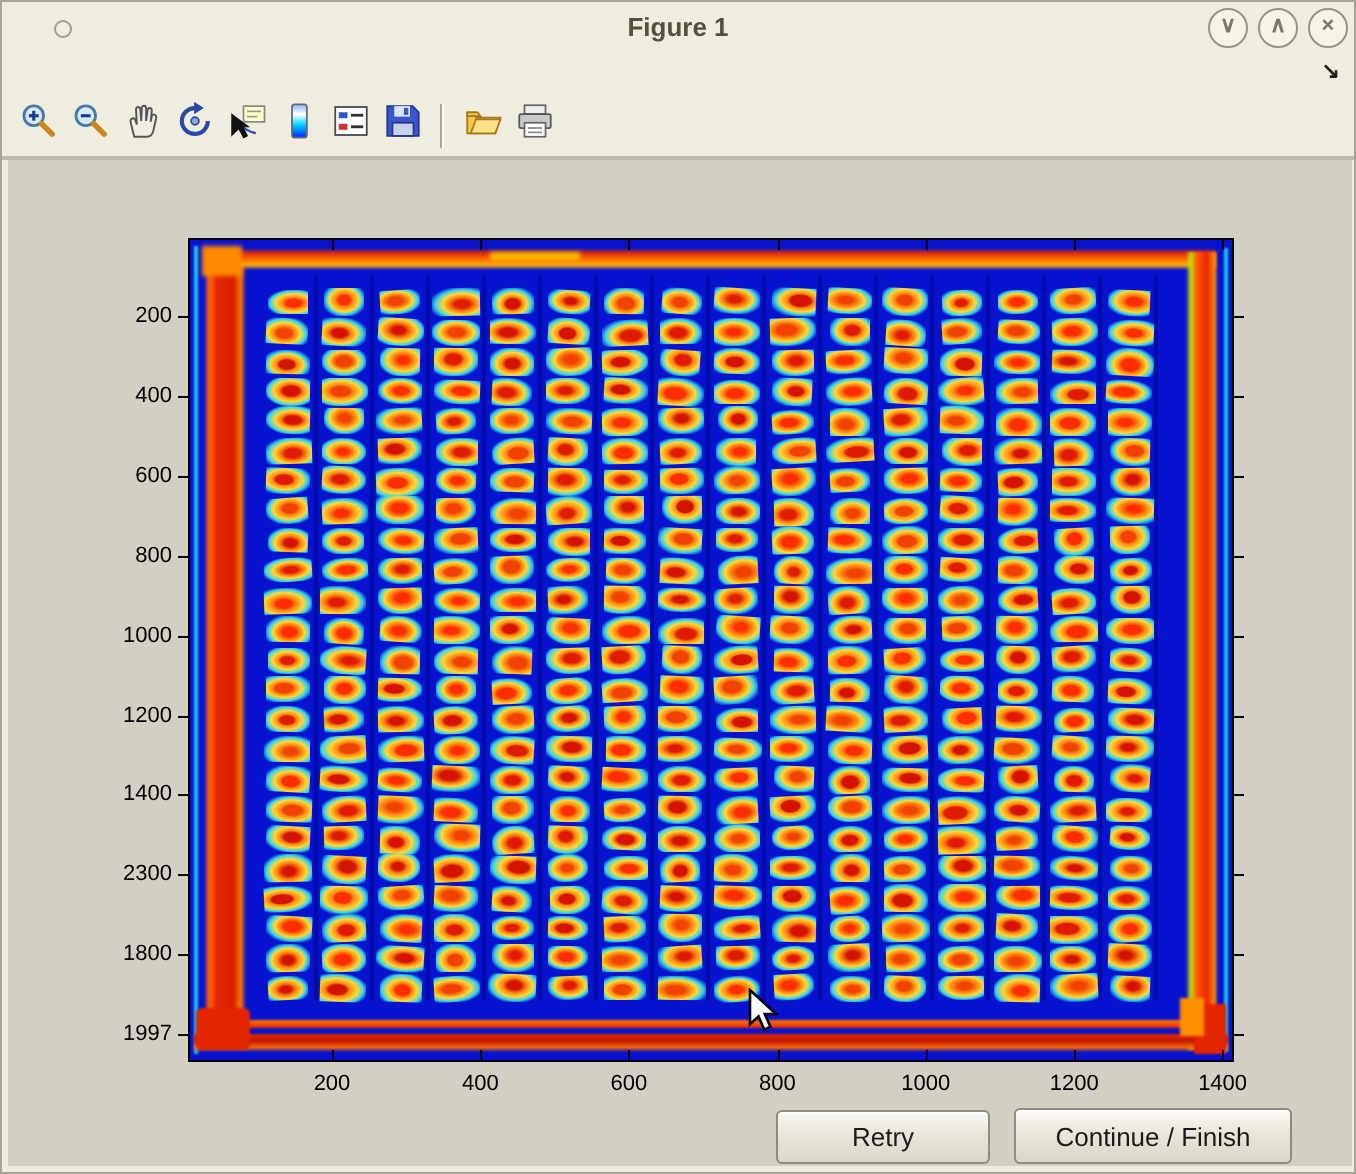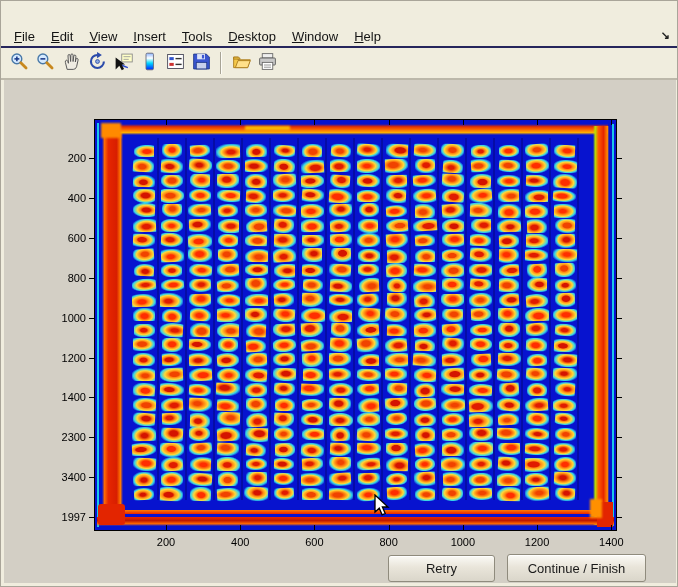--- a/index.html
+++ b/index.html
@@ -68,31 +68,30 @@
   .btn-retry{left:384px;top:475px;width:107px;height:27px;}
   .btn-continue{left:503px;top:474px;width:139px;height:28px;}
 
   .cursor{position:absolute;left:370px;top:414px;z-index:50;}
 </style>
 </head>
 <body>
 
 <div class="window">
 
-
-  <div class="menubar">
-      <span class="menu-item"><u>F</u>ile</span>
-      <span class="menu-item"><u>E</u>dit</span>
-      <span class="menu-item"><u>V</u>iew</span>
-      <span class="menu-item"><u>I</u>nsert</span>
-      <span class="menu-item"><u>T</u>ools</span>
-      <span class="menu-item"><u>D</u>esktop</span>
-      <span class="menu-item"><u>W</u>indow</span>
-      <span class="menu-item"><u>H</u>elp</span>
-    </div>
+  <div class="titlebar">
+    <span class="wmenu-circle"></span>
+    <div class="title">Figure 1</div>
+    <div class="win-controls">
+        <div class="win-btn">∨</div>
+        <div class="win-btn">∧</div>
+        <div class="win-btn">×</div>
+      </div>
+  </div>
+
   <span class="menu-overflow" style="position:absolute;right:7px;top:28px;z-index:5;">↘</span>
 
   <div class="toolbar">
       <div class="tool-btn">
         <span><svg viewBox="0 0 24 24">
             <circle cx="9" cy="9" r="5.6" fill="#d6eaff" stroke="#4878a8" stroke-width="1.6"></circle>
             <line x1="6.2" y1="9" x2="11.8" y2="9" stroke="#1a3a8a" stroke-width="1.8"></line>
             <line x1="9" y1="6.2" x2="9" y2="11.8" stroke="#1a3a8a" stroke-width="1.8"></line>
             <line x1="13.5" y1="13.5" x2="19.5" y2="19.5" stroke="#c8881e" stroke-width="3.2" stroke-linecap="round"></line>
           </svg></span>
@@ -600,21 +599,21 @@
         <div class="tick" style="left: 613px; top: 277.56px; width: 5px; height: 1px;"></div>
         <div class="tick-label ylab" style="left: 40px; top: 271.56px;">1200</div>
         <div class="tick" style="left: 85px; top: 317.472px; width: 5px; height: 1px;"></div>
         <div class="tick" style="left: 613px; top: 317.472px; width: 5px; height: 1px;"></div>
         <div class="tick-label ylab" style="left: 40px; top: 311.472px;">1400</div>
         <div class="tick" style="left: 85px; top: 357.384px; width: 5px; height: 1px;"></div>
         <div class="tick" style="left: 613px; top: 357.384px; width: 5px; height: 1px;"></div>
         <div class="tick-label ylab" style="left: 40px; top: 351.384px;">2300</div>
         <div class="tick" style="left: 85px; top: 397.296px; width: 5px; height: 1px;"></div>
         <div class="tick" style="left: 613px; top: 397.296px; width: 5px; height: 1px;"></div>
-        <div class="tick-label ylab" style="left: 40px; top: 391.296px;">3400</div>
+        <div class="tick-label ylab" style="left: 40px; top: 391.296px;">1800</div>
         <div class="tick" style="left: 85px; top: 437.208px; width: 5px; height: 1px;"></div>
         <div class="tick" style="left: 613px; top: 437.208px; width: 5px; height: 1px;"></div>
         <div class="tick-label ylab" style="left: 40px; top: 431.208px;">1997</div>
         <div class="tick" style="left: 162px; top: 40px; width: 1px; height: 5px;"></div>
         <div class="tick" style="left: 162px; top: 445px; width: 1px; height: 5px;"></div>
         <div class="tick-label xlab" style="left: 140px; top: 456px;">200</div>
         <div class="tick" style="left: 236.22px; top: 40px; width: 1px; height: 5px;"></div>
         <div class="tick" style="left: 236.22px; top: 445px; width: 1px; height: 5px;"></div>
         <div class="tick-label xlab" style="left: 214.22px; top: 456px;">400</div>
         <div class="tick" style="left: 310.44px; top: 40px; width: 1px; height: 5px;"></div>

